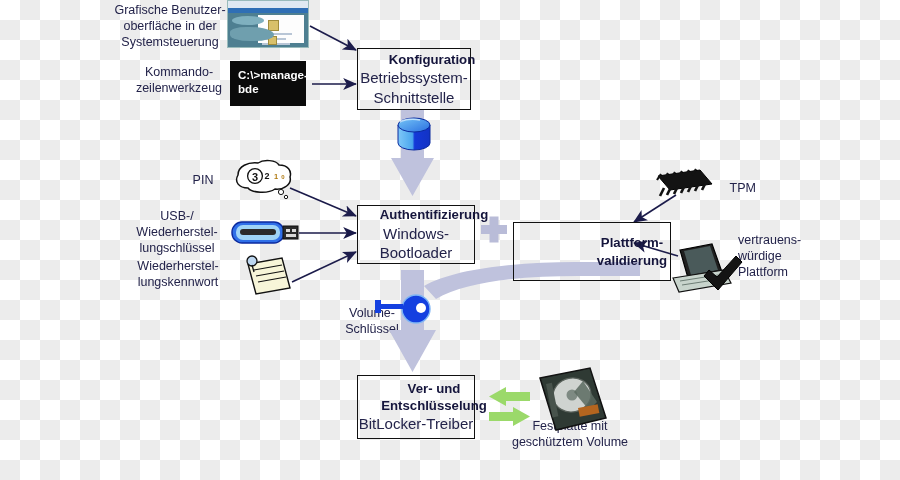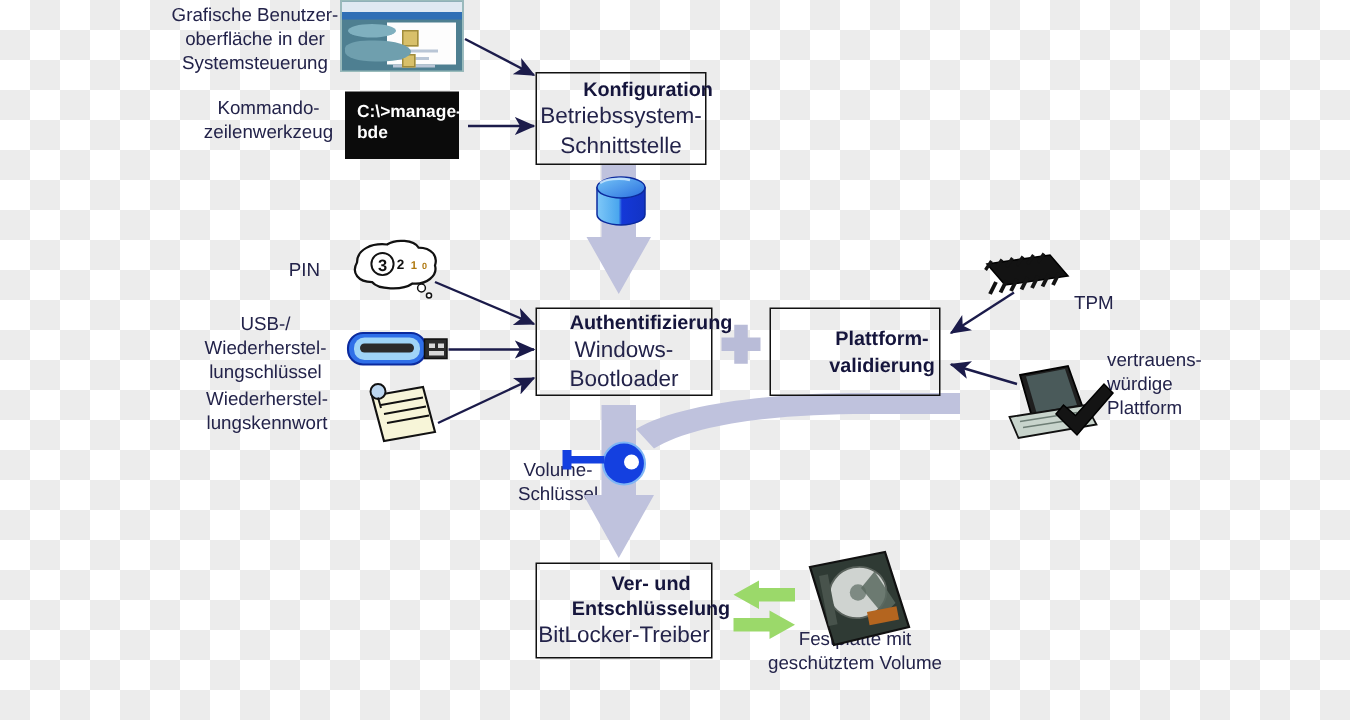--- a/index.html
+++ b/index.html
@@ -52,21 +52,21 @@
 
   <div class="lbl" style="left:178px;top:172px;width:50px;">PIN</div>
 
   <div class="lbl" style="left:124px;top:208px;width:106px;">USB-/
 Wiederherstel-
 lungschlüssel</div>
 
   <div class="lbl" style="left:126px;top:258px;width:104px;">Wiederherstel-
 lungskennwort</div>
 
-  <div class="lbl" style="left:716px;top:194px;width:40px;text-align:left;">TPM</div>
+  <div class="lbl" style="left:716px;top:180px;width:40px;text-align:right;">TPM</div>
 
   <div class="lbl" style="left:722px;top:232px;width:84px;text-align:left;margin-left:16px;">vertrauens-
 würdige
 Plattform</div>
 
   <div class="lbl" style="left:338px;top:305px;width:68px;">Volume-
 Schlüssel</div>
 
   <div class="lbl" style="left:492px;top:418px;width:156px;">Festplatte mit
 geschütztem Volume</div>
@@ -230,21 +230,21 @@
     <div class="t2" style="white-space:pre-line;">Betriebssystem-
 Schnittstelle</div>
   </div>
 
   <div class="box" style="left:357px;top:205px;width:116px;height:57px;">
     <div class="t1">Authentifizierung</div>
     <div class="t2" style="white-space:pre-line;">Windows-
 Bootloader</div>
   </div>
 
-  <div class="box" style="left:513px;top:205px;width:112px;height:57px;">
+  <div class="box" style="left:513px;top:222px;width:112px;height:57px;padding-left:44px;">
     <div class="t1" style="white-space:pre-line;">Plattform-
 validierung</div>
   </div>
 
   <div class="box" style="left:357px;top:375px;width:116px;height:62px;">
     <div class="t1" style="white-space:pre-line;">Ver- und
 Entschlüsselung</div>
     <div class="t2">BitLocker-Treiber</div>
   </div>
 

